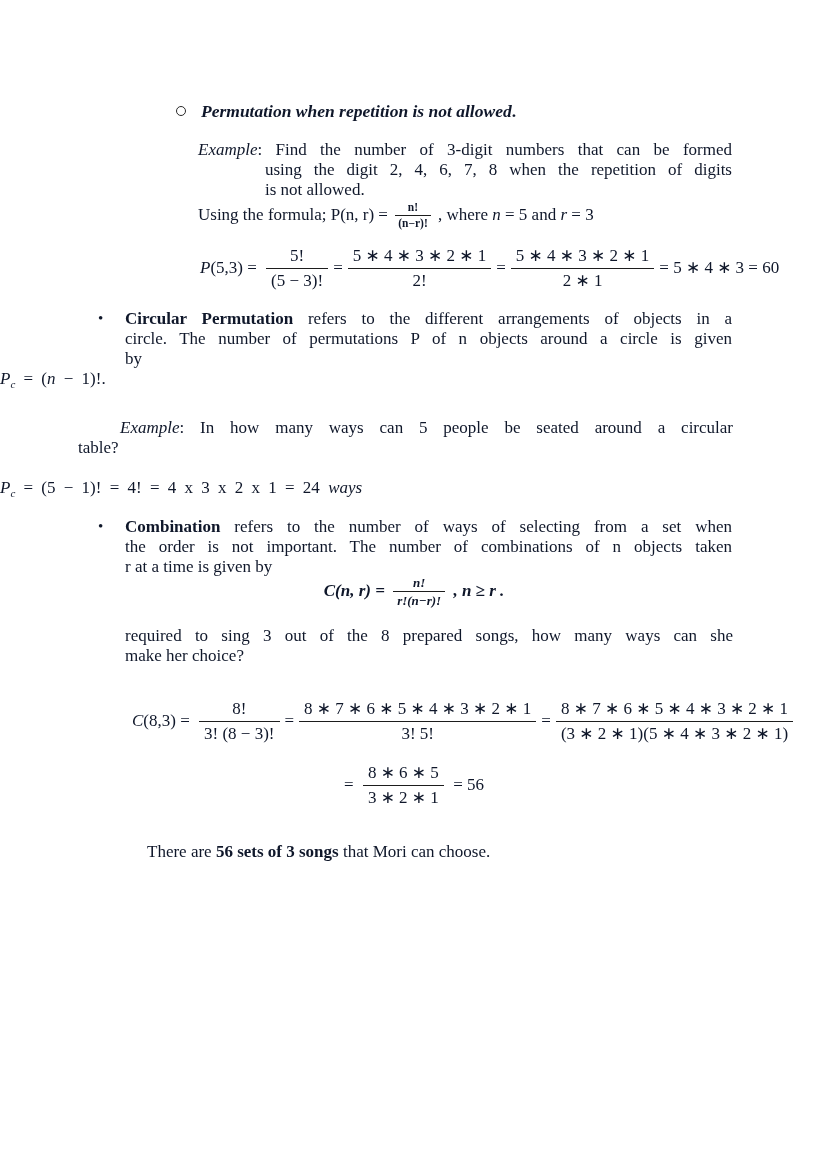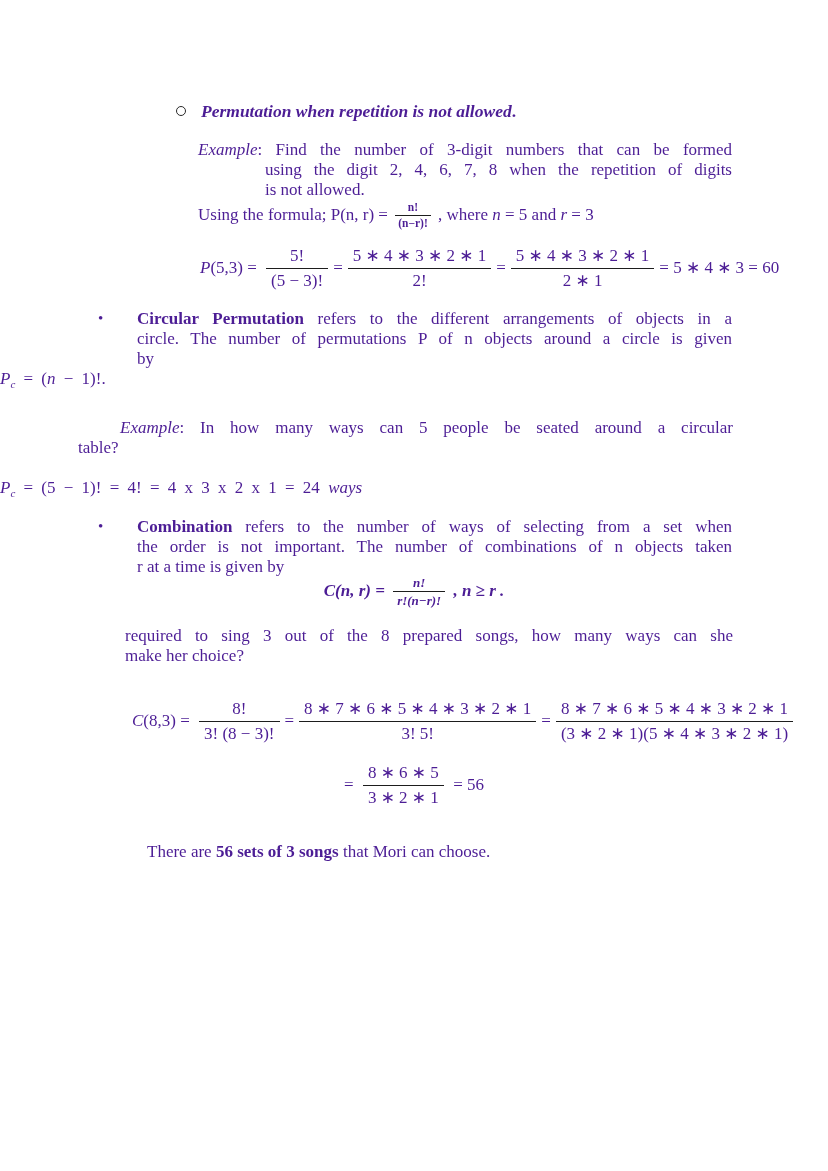--- a/index.html
+++ b/index.html
@@ -1,18 +1,18 @@
 <!DOCTYPE html>
 <html><head>
 <meta charset="utf-8">
 <style>
   html,body{margin:0;padding:0;background:#ffffff;}
   .page{
     position:relative;width:828px;height:870px;background:#ffffff;
-    font-family:"Liberation Serif", serif;color:#4c1d95;font-size:17px;line-height:20px;
+    font-family:"Liberation Serif", serif;color:#0f172a;font-size:17px;line-height:20px;
     overflow:hidden;
   }
   .it{font-style:italic;}
   .b{font-weight:bold;}
   .bi{font-weight:bold;font-style:italic;}
   .abs{position:absolute;}
 
   
   .heading-row{position:absolute;left:176px;top:101px;display:flex;align-items:flex-start;}
   .ring{width:8px;height:8px;border:1.5px solid #2a2a2a;border-radius:50%;margin-top:5px;flex:0 0 auto;}
@@ -20,21 +20,21 @@
   .heading-text .hp{font-style:normal;}
 
   
   .para .line{text-align:justify;text-align-last:justify;}
   .para .line.last{text-align:center;text-align-last:left;}
   .para .indent{padding-left:67px;}
 
   
   .bullet-item{position:absolute;}
   .bullet-marker{position:absolute;left:0;top:-1px;font-size:15px;}
-  .bullet-body{margin-left:39px;}
+  .bullet-body{margin-left:27px;}
   .bullet-body .line{text-align:justify;text-align-last:justify;}
   .bullet-body .line.last{text-align:left;text-align-last:left;}
 
   
   .eqrow{position:absolute;display:flex;align-items:center;}
   .eqrow > span{white-space:pre;}
   .eqrow.centered{left:0;right:0;justify-content:center;}
   .frac{display:inline-block;vertical-align:middle;text-align:center;margin:0 5px;flex:0 0 auto;}
   .frac .num{display:block;padding:0 5px 2px;border-bottom:1.4px solid #1d1d1d;white-space:pre;}
   .frac .den{display:block;padding:2px 5px 0;white-space:pre;}

